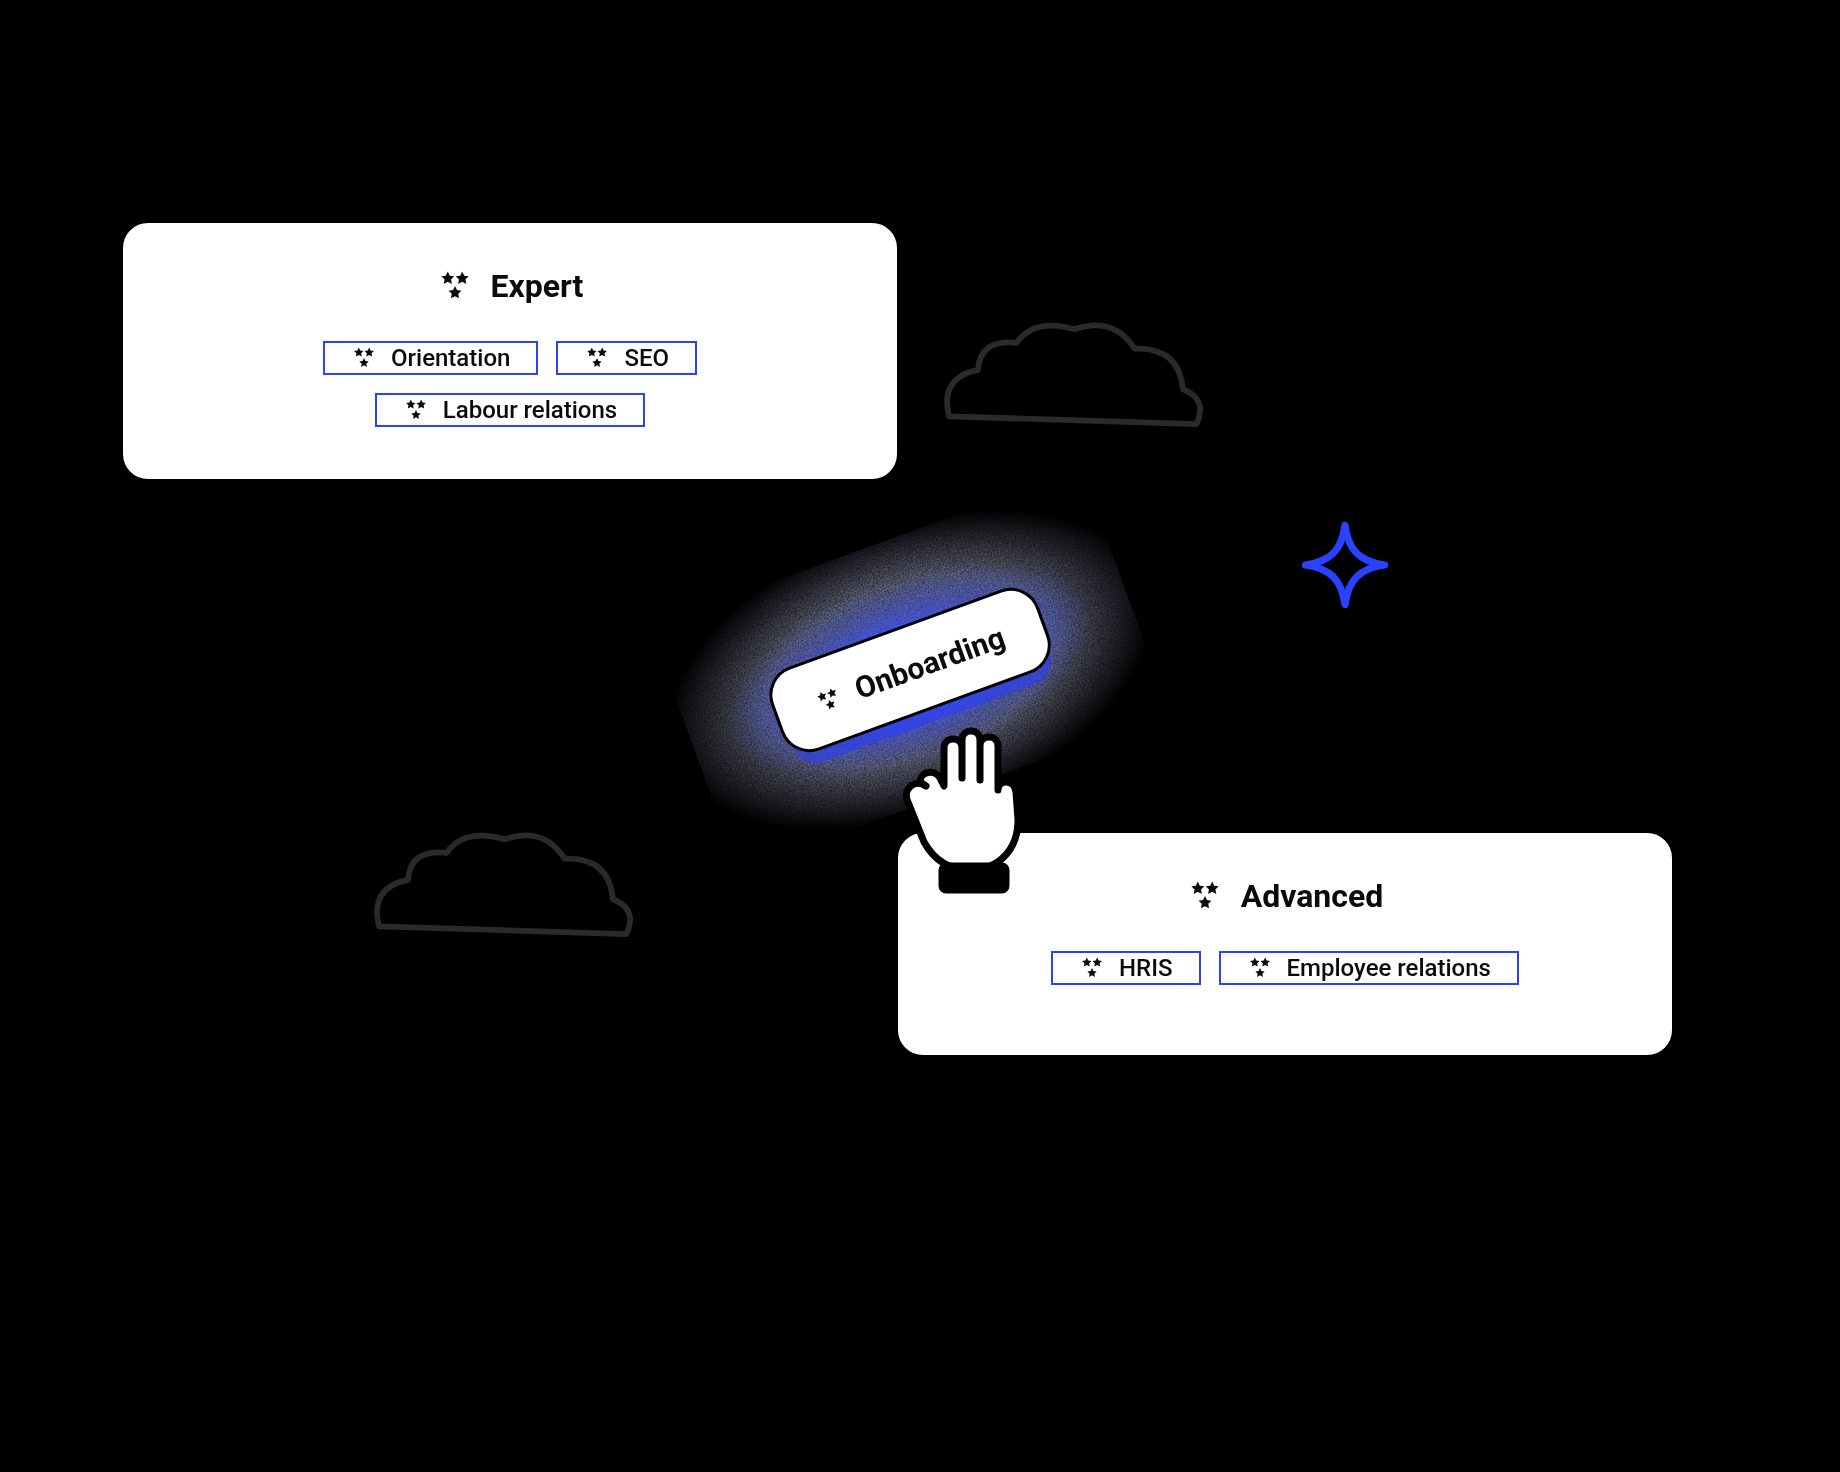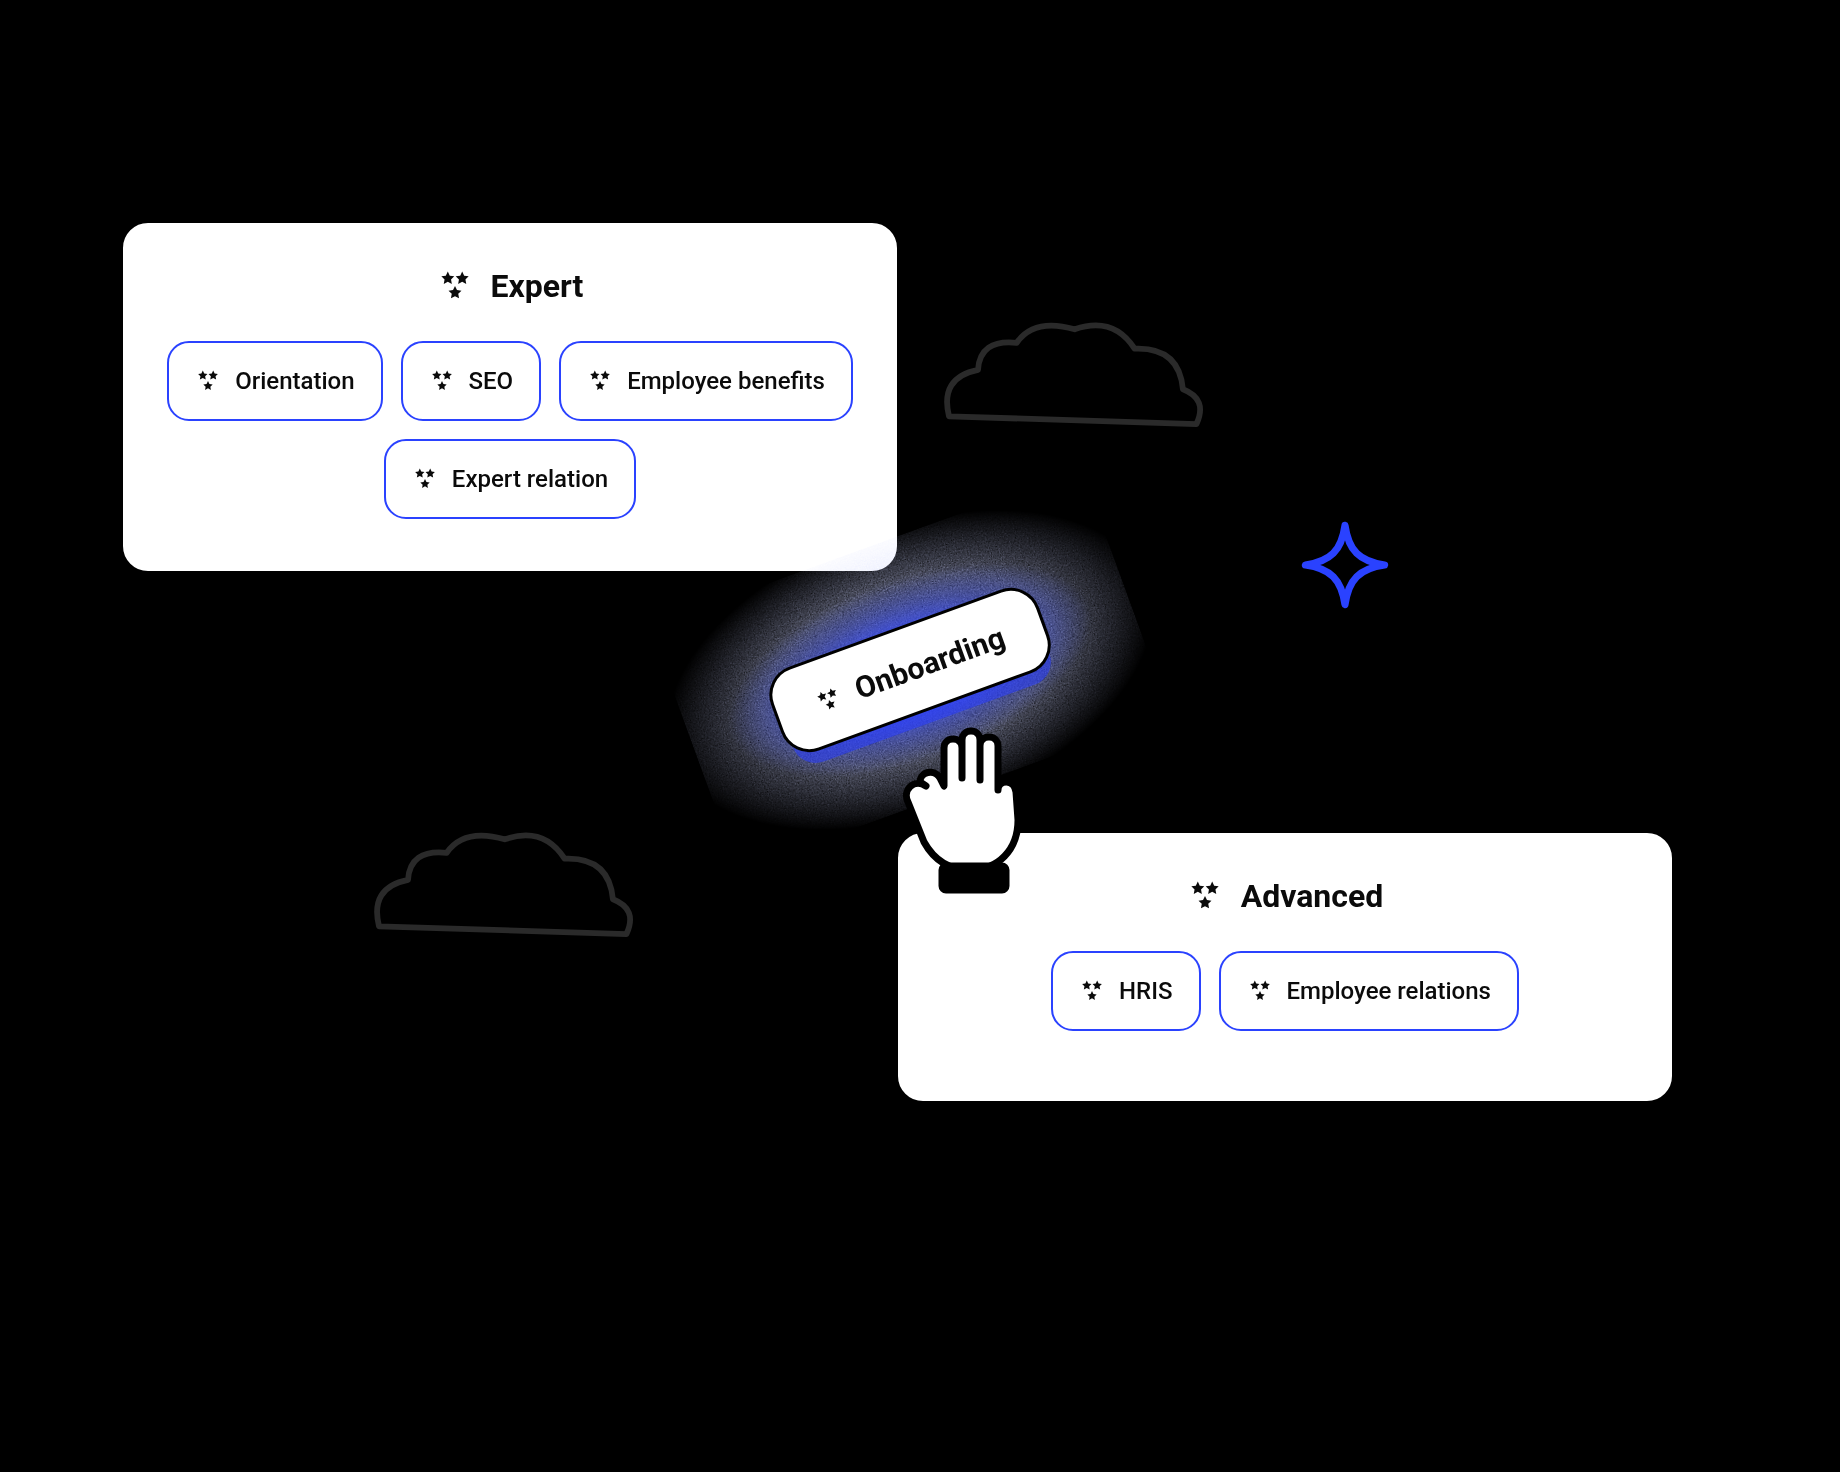--- a/index.html
+++ b/index.html
@@ -59,22 +59,22 @@
     display: flex;
     gap: 18px;
     justify-content: center;
     flex-wrap: nowrap;
   }
   .chip {
     display: inline-flex;
     align-items: center;
     gap: 14px;
     border: 2px solid #2a42ff;
-    border-radius: 22px;
-    padding: 24px 26px;
+    border-radius: 0;
+    padding: 1px 26px;
     font-size: 24px;
     font-weight: 500;
     color: #0b0b0b;
     background: #fff;
     white-space: nowrap;
   }
 
   
   .stars-icon, .stars-icon-sm { display: inline-block; }
   .stars-icon svg { width: 36px; height: 36px; display: block; }
@@ -177,45 +177,33 @@
               <svg viewBox="0 0 40 40">
                 <g fill="#0b0b0b">
                   <path d="M12 4l2.2 4.5 5 .7-3.6 3.5.9 5L12 15.3 7.5 17.7l.9-5L4.8 9.2l5-.7z"></path>
                   <path d="M28 4l2.2 4.5 5 .7-3.6 3.5.9 5L28 15.3l-4.5 2.4.9-5-3.6-3.5 5-.7z"></path>
                   <path d="M20 20l2.2 4.5 5 .7-3.6 3.5.9 5L20 31.3l-4.5 2.4.9-5-3.6-3.5 5-.7z"></path>
                 </g>
               </svg>
             </span>
           <span>SEO</span>
         </div>
-        <div class="chip">
-          <span class="stars-icon-sm">
-              <svg viewBox="0 0 40 40">
-                <g fill="#0b0b0b">
-                  <path d="M12 4l2.2 4.5 5 .7-3.6 3.5.9 5L12 15.3 7.5 17.7l.9-5L4.8 9.2l5-.7z"></path>
-                  <path d="M28 4l2.2 4.5 5 .7-3.6 3.5.9 5L28 15.3l-4.5 2.4.9-5-3.6-3.5 5-.7z"></path>
-                  <path d="M20 20l2.2 4.5 5 .7-3.6 3.5.9 5L20 31.3l-4.5 2.4.9-5-3.6-3.5 5-.7z"></path>
-                </g>
-              </svg>
-            </span>
-          <span>Employee benefits</span>
-        </div>
-      </div>
-      <div class="chip-row">
-        <div class="chip">
-          <span class="stars-icon-sm">
-              <svg viewBox="0 0 40 40">
-                <g fill="#0b0b0b">
-                  <path d="M12 4l2.2 4.5 5 .7-3.6 3.5.9 5L12 15.3 7.5 17.7l.9-5L4.8 9.2l5-.7z"></path>
-                  <path d="M28 4l2.2 4.5 5 .7-3.6 3.5.9 5L28 15.3l-4.5 2.4.9-5-3.6-3.5 5-.7z"></path>
-                  <path d="M20 20l2.2 4.5 5 .7-3.6 3.5.9 5L20 31.3l-4.5 2.4.9-5-3.6-3.5 5-.7z"></path>
-                </g>
-              </svg>
-            </span>
-          <span>Expert relation</span>
+      </div>
+      <div class="chip-row">
+        <div class="chip">
+          <span class="stars-icon-sm">
+              <svg viewBox="0 0 40 40">
+                <g fill="#0b0b0b">
+                  <path d="M12 4l2.2 4.5 5 .7-3.6 3.5.9 5L12 15.3 7.5 17.7l.9-5L4.8 9.2l5-.7z"></path>
+                  <path d="M28 4l2.2 4.5 5 .7-3.6 3.5.9 5L28 15.3l-4.5 2.4.9-5-3.6-3.5 5-.7z"></path>
+                  <path d="M20 20l2.2 4.5 5 .7-3.6 3.5.9 5L20 31.3l-4.5 2.4.9-5-3.6-3.5 5-.7z"></path>
+                </g>
+              </svg>
+            </span>
+          <span>Labour relations</span>
         </div>
       </div>
     </div>
   </div>
 
   <div class="panel panel-advanced">
     <div class="panel-title">
       <span class="stars-icon">
         <svg viewBox="0 0 40 40">
             <g fill="#0b0b0b">

